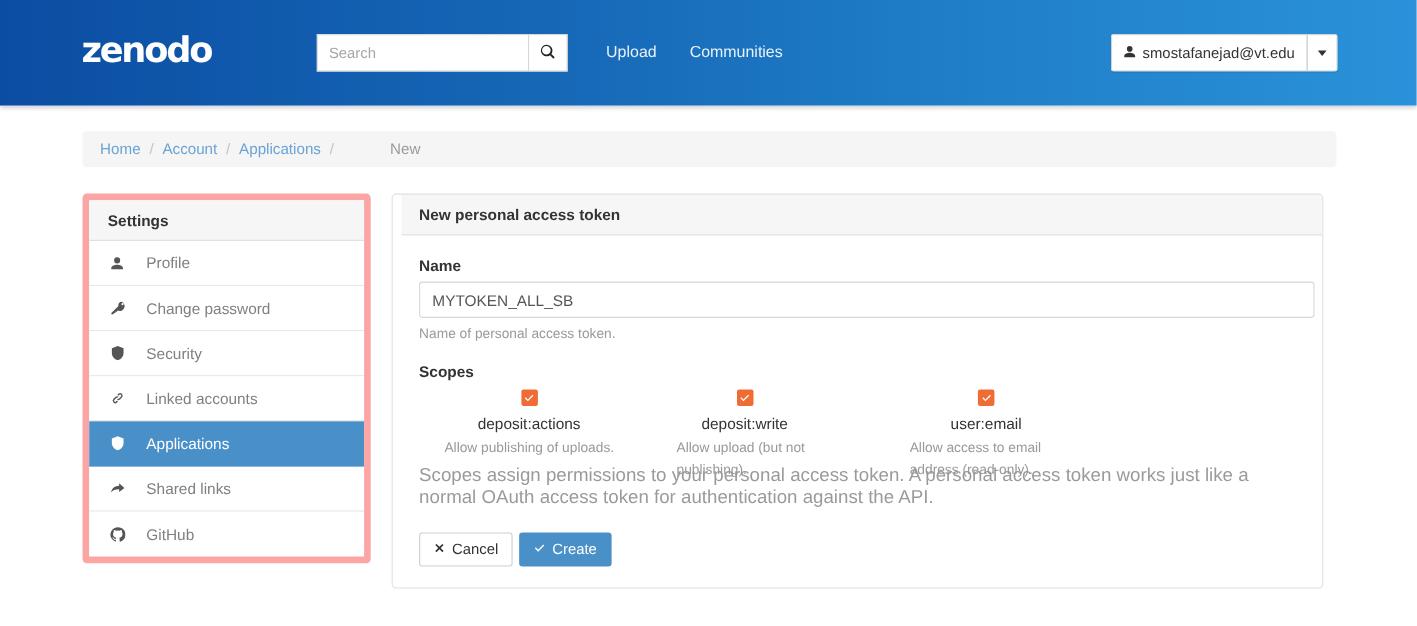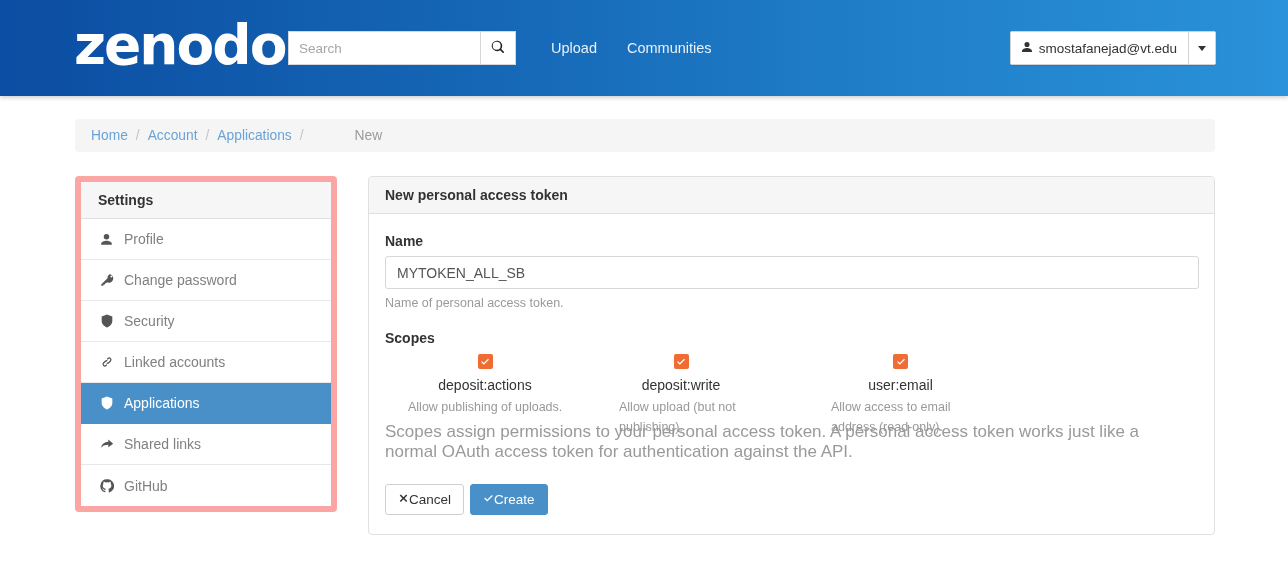--- a/index.html
+++ b/index.html
@@ -18,21 +18,21 @@
     width: 1288px; height: 96px;
     background: linear-gradient(to right, #0b4da2 0%, #1565b5 35%, #2080c9 70%, #2a92da 100%);
     box-shadow: 0 2px 4px rgba(0,0,0,0.18);
     z-index: 5;
   }
   .logo {
     position: absolute; left: 74px; top: 18px;
     width: 176px; height: 54px;
     color: #fff;
     font-family: "DejaVu Sans", sans-serif;
-    font-size: 55px;
+    font-size: 32px;
     font-weight: 700;
     letter-spacing: -2px;
     line-height: 54px;
     user-select: none;
   }
   .search-wrap {
     position: absolute; left: 288px; top: 31px;
     display: flex; height: 34px;
   }
   .search-input {
@@ -116,43 +116,44 @@
     display: flex; align-items: center;
     padding-left: 17px;
     font-size: 14px; font-weight: bold; color: #333;
   }
   .side-item {
     height: 41px;
     display: flex; align-items: center;
     padding-left: 17px;
     border-bottom: 1px solid #e8e8e8;
     font-size: 14px; color: #808080;
-    cursor: pointer; text-decoration: none;
+    cursor: pointer; text-decoration: none; gap: 9px;
   }
   .side-item:last-child { border-bottom: none; }
   .side-item .ico {
     width: 17px; margin-right: 9px;
     display: flex; align-items: center; justify-content: center;
     flex: none;
   }
   .side-item .ico svg { fill: #555; }
   .side-item.active {
     background: #4a90c8; color: #fff;
     border-bottom-color: #4a90c8;
   }
   .side-item.active .ico svg { fill: #fff; }
 
   
   .panel {
-    position: absolute; left: 368px; top: 176px;
+    position: absolute; left: 356px; top: 176px;
     width: 847px; height: 359px;
     background: #fff;
     border: 1px solid #e0e0e0;
     border-radius: 4px;
     overflow: hidden;
+    padding-left: 8px;
   }
   .panel-head {
     height: 37px; background: #f6f6f6;
     border-bottom: 1px solid #e0e0e0;
     display: flex; align-items: center;
     padding-left: 16px;
     font-size: 14px; font-weight: bold; color: #333;
   }
   .panel-body { padding: 19px 16px 0 16px; position: relative; }
 
@@ -189,21 +190,21 @@
 
   .note {
     font-size: 17px; color: #9a9a9a;
     line-height: 20px;
     width: 806px;
     margin-top: 4px;
   }
 
   .btn-row { display: flex; gap: 6px; margin-top: 22px; }
   .btn {
-    display: inline-flex; align-items: center; gap: 0;
+    display: inline-flex; align-items: center; gap: 6px;
     height: 31px; padding: 0 12px;
     border-radius: 3px; font-size: 13.5px;
     cursor: pointer;
     font-family: "Liberation Sans", sans-serif;
   }
   .btn-default { background: #fff; border: 1px solid #cfcfcf; color: #333; }
   .btn-primary { background: #4a90c8; border: 1px solid #4a90c8; color: #fff; }
   .btn svg { width: 11px; height: 11px; }
   .btn-default svg { fill: #333; }
   .btn-primary svg { fill: #fff; }

